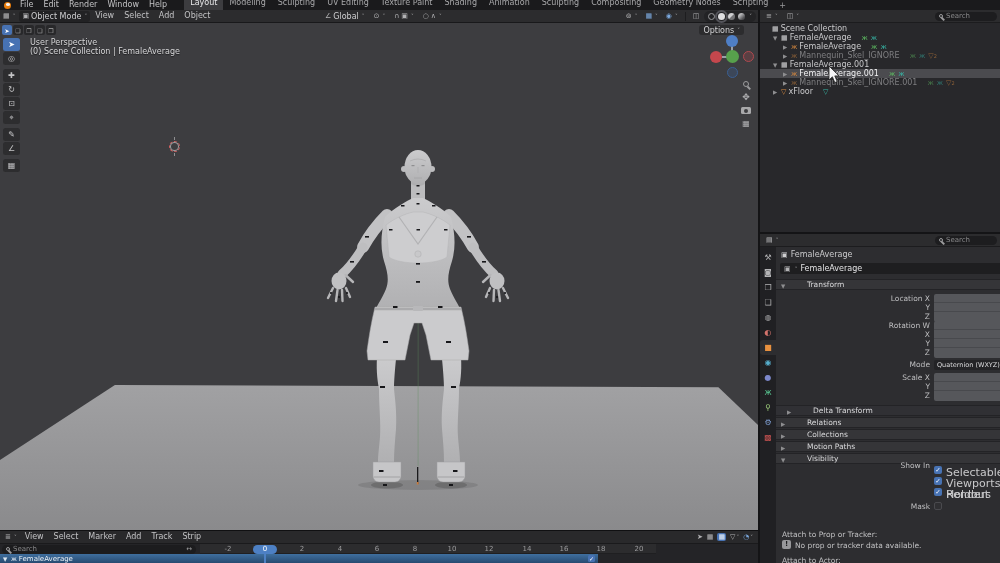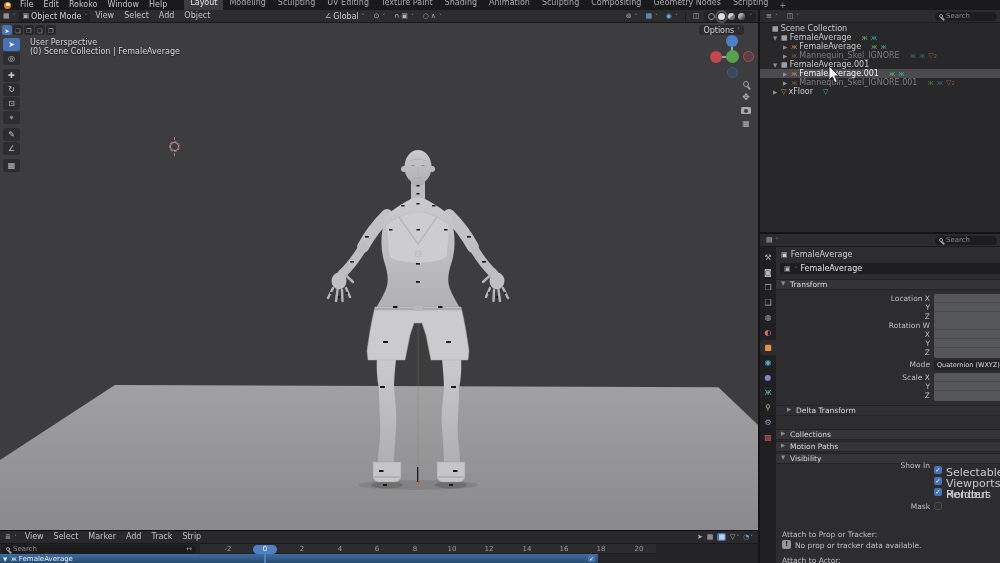--- a/index.html
+++ b/index.html
@@ -93,21 +93,21 @@
   #properties{position:absolute;left:760px;top:234px;width:240px;height:329px;background:#2d2d30}
   .pp-tabs{position:absolute;left:0;top:13px;bottom:0;width:16px;background:#202023;
     display:flex;flex-direction:column;padding-top:3px}
   .pp-tab{height:15px;display:flex;align-items:center;justify-content:center;font-size:8px}
   .pp-tab.active{background:#2d2d30;border-radius:3px 0 0 3px}
   .pp-body{position:absolute;left:16px;top:13px;right:0;bottom:0;overflow:hidden}
   .bc-row{position:absolute;left:5px;top:3px;display:flex;align-items:center;gap:3px;color:#cacacc}
   .name-field{position:absolute;left:4px;top:16px;right:0;height:11px;background:#1e1e20;
     border-radius:2px 0 0 2px;display:flex;align-items:center;gap:3px;padding:0 4px;color:#e2e2e4}
   .phead{position:absolute;left:0;right:0;height:11px;background:#353538;border-top:1px solid #232326;
-    border-bottom:1px solid #232326;display:flex;align-items:flex-start;gap:3px;padding:0 5px;
+    border-bottom:1px solid #232326;display:flex;align-items:flex-end;gap:20px;padding:0 5px;
     color:#d8d8da;font-size:7.5px}
   .plabel{position:absolute;right:70px;width:120px;text-align:right;height:9px;line-height:9px;
     color:#bfbfc1;font-size:7.5px;white-space:nowrap}
   .pstack{position:absolute;left:158px;width:66px;background:#56575b;border-radius:2px 0 0 2px;overflow:hidden}
   .pstack .cell{height:9px;border-bottom:1px solid #48494d}
   .pstack .cell:last-child{border-bottom:none}
   .pmode{position:absolute;left:158px;width:66px;height:10px;background:#232326;border-radius:2px 0 0 2px;
     color:#dcdcde;font-size:6.5px;display:flex;align-items:center;padding:0 3px;white-space:nowrap}
   .cb{position:absolute;left:158px;width:8px;height:8px;border-radius:2px;background:#4772b3;
     color:#fff;font-size:6.5px;line-height:8px;text-align:center}
@@ -147,21 +147,21 @@
 </style>
 </head>
 <body>
 
 <div id="app">
 
   <div id="menubar">
     <span class="logo"></span>
     <span class="mb-menu">File</span>
       <span class="mb-menu">Edit</span>
-      <span class="mb-menu">Rokoko</span>
+      <span class="mb-menu">Render</span>
       <span class="mb-menu">Window</span>
       <span class="mb-menu">Help</span>
     <div class="ws-tabs">
       <span class="ws-tab active">Layout</span>
         <span class="ws-tab">Modeling</span>
         <span class="ws-tab">Sculpting</span>
         <span class="ws-tab">UV Editing</span>
         <span class="ws-tab">Texture Paint</span>
         <span class="ws-tab">Shading</span>
         <span class="ws-tab">Animation</span>
@@ -545,20 +545,24 @@
       <div class="pstack" style="top:126px;height:28px">
         <div class="cell"></div>
         <div class="cell"></div>
         <div class="cell"></div>
       </div>
 
       <div class="phead" style="top:158px;background:#303034">
         <span class="arr" style="margin-left:6px">▶</span>
           <span>Delta Transform</span>
       </div>
+      <div class="phead" style="top:170px">
+        <span class="arr">▶</span>
+          <span>Relations</span>
+      </div>
       <div class="phead" style="top:182px">
         <span class="arr">▶</span>
           <span>Collections</span>
       </div>
       <div class="phead" style="top:206px">
         <span class="arr">▼</span>
           <span>Visibility</span>
       </div>
       <div class="phead" style="top:194px">
         <span class="arr">▶</span>

